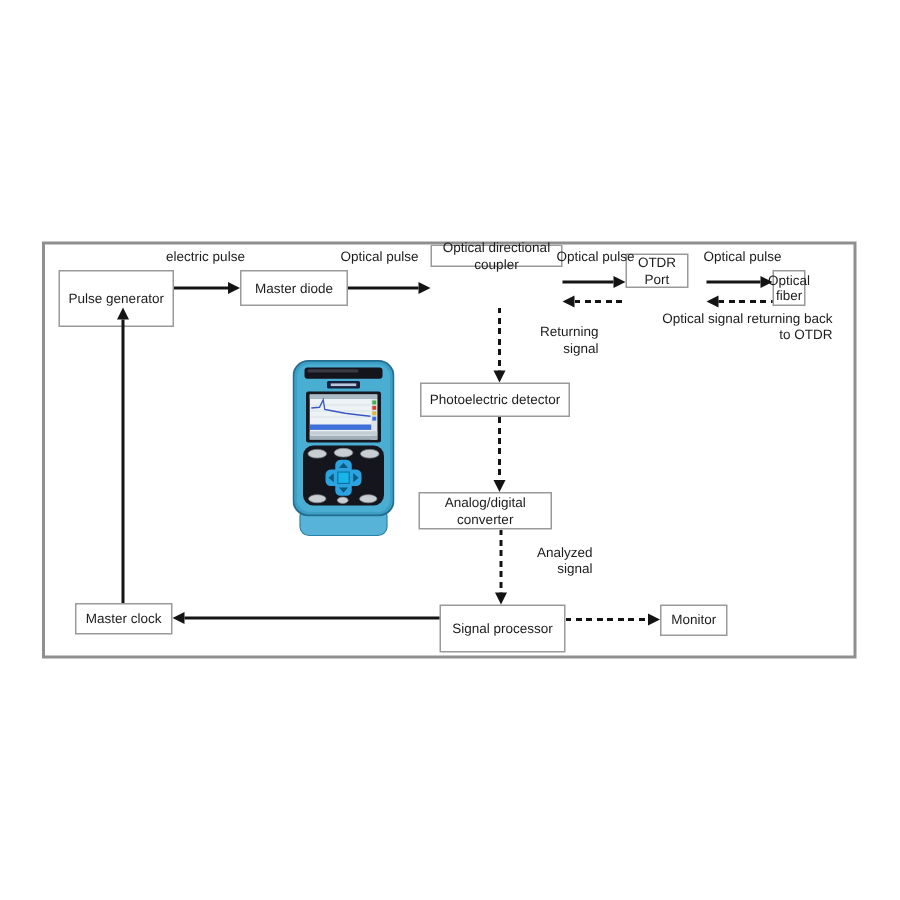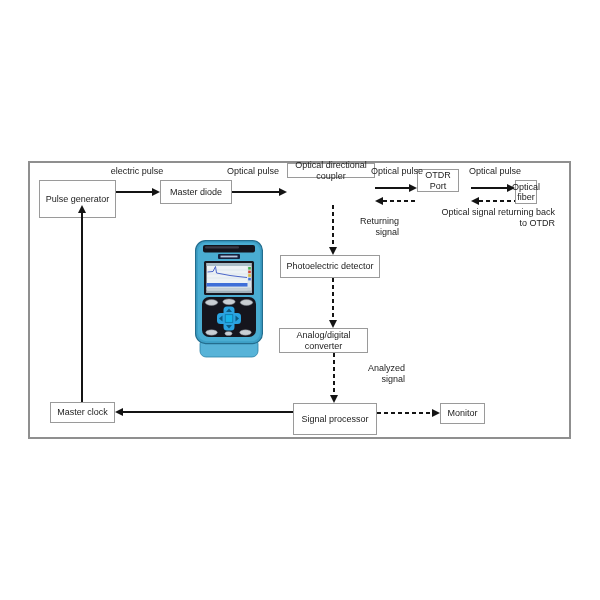--- a/index.html
+++ b/index.html
@@ -68,21 +68,21 @@
 <div class="node" style="left:50px;top:402px;width:65px;height:21px">
     <span>Master clock</span>
   </div>
 
 <div class="lbl" style="left:137px;top:166px">electric pulse</div>
 <div class="lbl" style="left:253px;top:166px">Optical pulse</div>
 <div class="lbl" style="left:397px;top:166px">Optical pulse</div>
 <div class="lbl" style="left:495px;top:166px">Optical pulse</div>
 <div class="lbl lbl2" style="left:368px;top:216px;width:62px">Returning signal</div>
 <div class="lbl lbl2" style="left:497px;top:207px;width:116px">Optical signal returning back to OTDR</div>
-<div class="lbl lbl2" style="left:374px;top:363px;width:62px">Analyzed signal</div>
+<div class="lbl lbl2" style="left:364px;top:363px;width:62px">Analyzed signal</div>
 
 <div class="ln sh" style="left:116px;top:191px;width:36px"></div>
 <div class="ah ah-r" style="left:152px;top:188px"></div>
 
 <div class="ln sh" style="left:232px;top:191px;width:47px"></div>
 <div class="ah ah-r" style="left:279px;top:188px"></div>
 
 <div class="ln sh" style="left:375px;top:187px;width:34px"></div>
 <div class="ah ah-r" style="left:409px;top:184px"></div>
 

